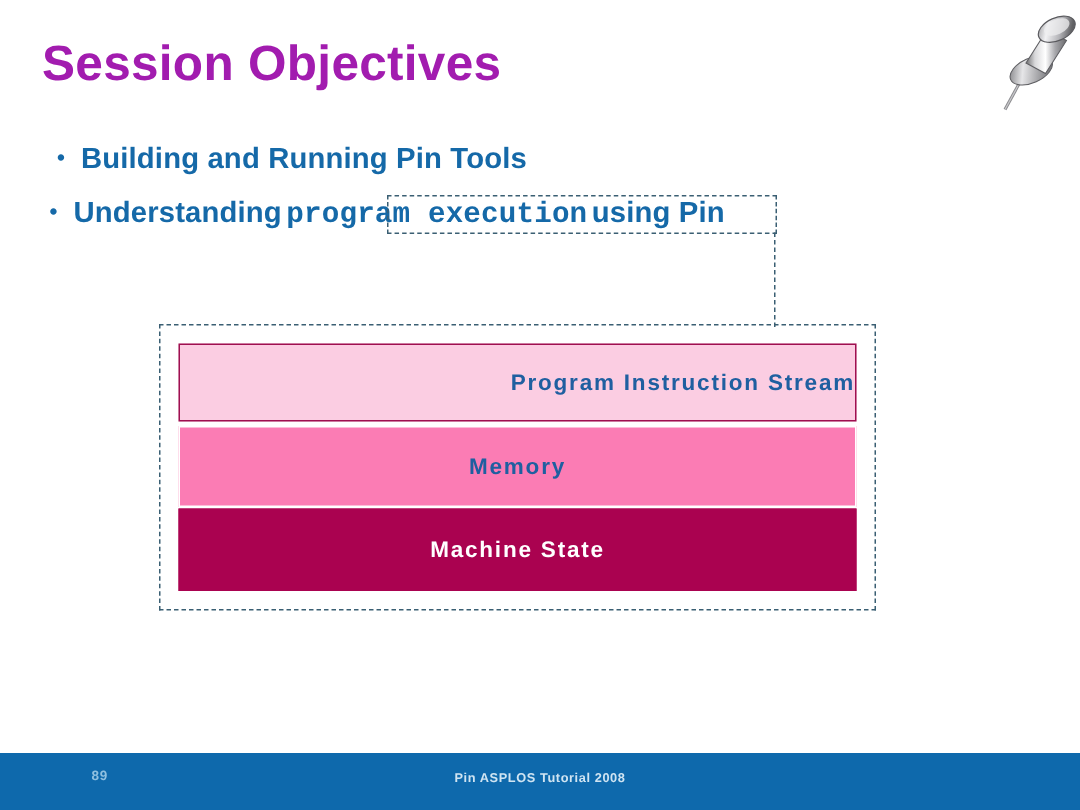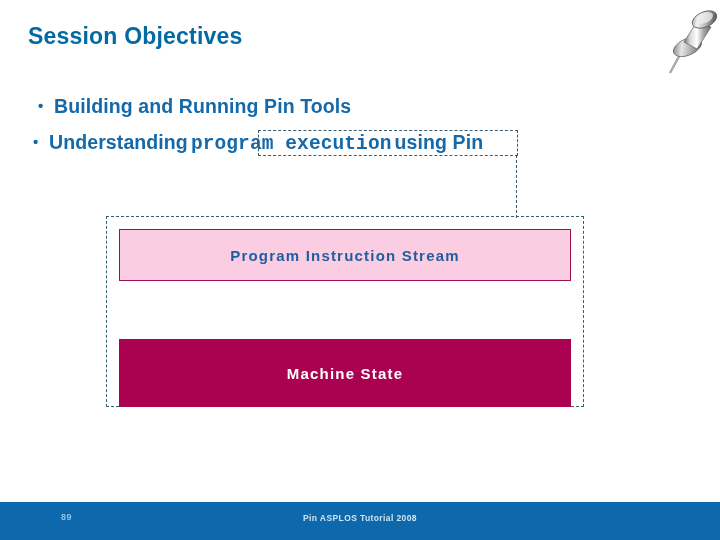--- a/index.html
+++ b/index.html
@@ -19,23 +19,23 @@
     height: 540px;
     background: #ffffff;
     overflow: hidden;
   }
 
   
   #slide-title {
     position: absolute;
     left: 28px;
     top: 23px;
-    font-size: 23px;
-    font-weight: bold;
-    color: #0369a1;
+    font-size: 33px;
+    font-weight: bold;
+    color: #a21caf;
     letter-spacing: 0.2px;
     white-space: nowrap;
   }
 
   
   #pushpin {
     position: absolute;
     left: 662px;
     top: 4px;
     width: 56px;
@@ -111,31 +111,32 @@
     font-size: 15px;
     letter-spacing: 1.2px;
     box-sizing: border-box;
   }
   #box-instruction-stream {
     top: 229px;
     height: 52px;
     background: #FBCDE2;
     border: 1.5px solid #9E1050;
     color: #1F5FA0;
+    justify-content: flex-end;
   }
   #box-memory {
     top: 284px;
     height: 54px;
     background: #FB7CB4;
     border: 1.5px solid #FFFFFF;
     color: #1F5FA0;
   }
   #box-machine-state {
     top: 339px;
-    height: 68px;
+    height: 55px;
     background: #AA0250;
     border: 1.5px solid #AA0250;
     color: #FFFFFF;
   }
 
   
   #footer-bar {
     position: absolute;
     left: 0;
     top: 502px;
@@ -216,20 +217,23 @@
   </div>
 
   <div id="phrase-dash-box"></div>
   <div id="connector-line"></div>
 
   <div id="diagram-dash-box"></div>
 
   <div class="stack-box" id="box-instruction-stream">
     <span>Program Instruction Stream</span>
   </div>
+  <div class="stack-box" id="box-memory">
+    <span>Memory</span>
+  </div>
   <div class="stack-box" id="box-machine-state">
     <span>Machine State</span>
   </div>
 
 
   <div id="footer-bar"></div>
   <div id="footer-page-number">89</div>
   <div id="footer-center-text">Pin ASPLOS Tutorial 2008</div>
 
 </div>

